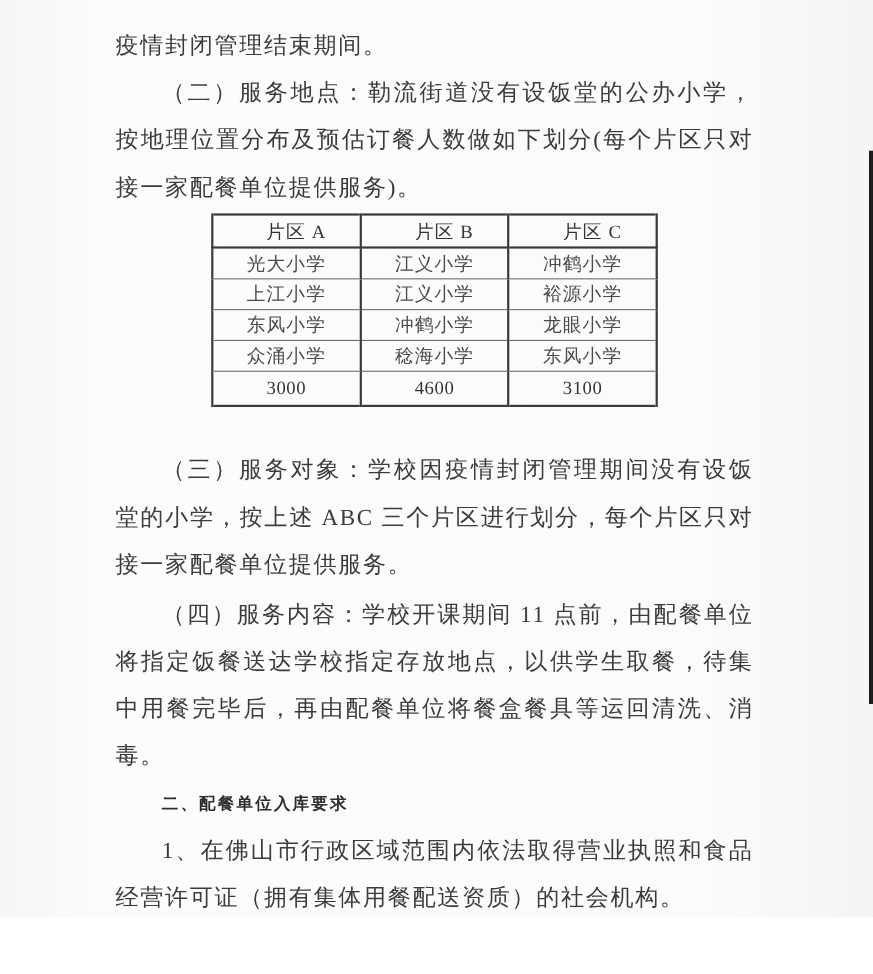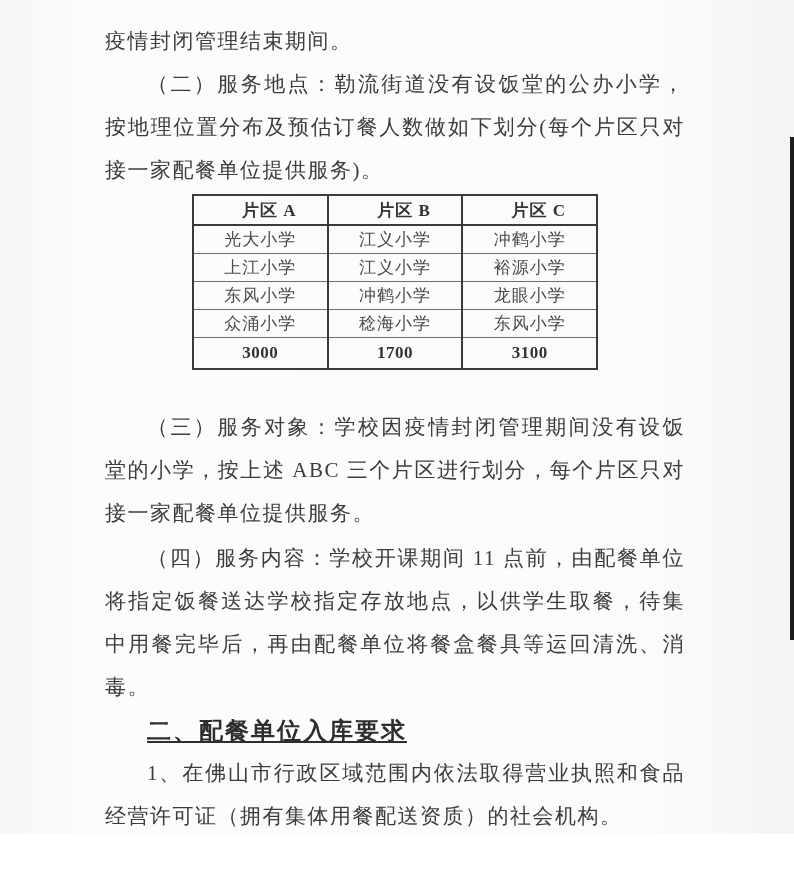--- a/index.html
+++ b/index.html
@@ -43,48 +43,47 @@
     vertical-align: middle;
     letter-spacing: 1px;
     border: 1px solid #6e6e6e;
     border-left: 2px solid #3a3a3a;
     border-right: 2px solid #3a3a3a;
     font-weight: 400;
     white-space: nowrap;
     overflow: hidden;
   }
   .school-table thead th {
-    font-weight: 700;
+    font-weight: 400;
     color: #333;
     border-bottom: 2px solid #3a3a3a;
     height: 28px;
     padding-left: 20px;
   }
   .school-table tr.est-row td {
     border-top: 2px solid #3a3a3a;
     font-weight: 700;
     color: #333;
     height: 29px;
   }
   .school-table tr.val-row td {
-    font-weight: 700;
+    font-weight: 400;
     color: #333;
     height: 30px;
     letter-spacing: 0.5px;
   }
   .sec-head {
     margin: 0;
     text-indent: 42px;
-    font-size: 24px;
+    font-size: 15px;
     line-height: 43px;
     letter-spacing: 2px;
     font-weight: 700;
     font-family: "Liberation Sans", "DejaVu Sans", sans-serif;
     color: #2e2e2e;
-    text-decoration: underline;
   }
   .scan-edge {
     position: absolute;
     right: 0;
     top: 137px;
     width: 4px;
     height: 503px;
     background: #1c1c1c;
   }
   .m-top-36 { margin-top: 36px; }
@@ -125,21 +124,21 @@
             <td>冲鹤小学</td>
             <td>龙眼小学</td>
           </tr>
           <tr>
             <td>众涌小学</td>
             <td>稔海小学</td>
             <td>东风小学</td>
           </tr>
           <tr class="val-row">
             <td>3000</td>
-            <td>1700</td>
+            <td>4600</td>
             <td>3100</td>
           </tr>
         </tbody>
       </table>
     </div>
 
     <p class="para ind m-top-36">（三）服务对象：学校因疫情封闭管理期间没有设饭堂的小学，按上述 ABC 三个片区进行划分，每个片区只对接一家配餐单位提供服务。</p>
 
     <p class="para ind m-top-2">（四）服务内容：学校开课期间 11 点前，由配餐单位将指定饭餐送达学校指定存放地点，以供学生取餐，待集中用餐完毕后，再由配餐单位将餐盒餐具等运回清洗、消毒。</p>
 

